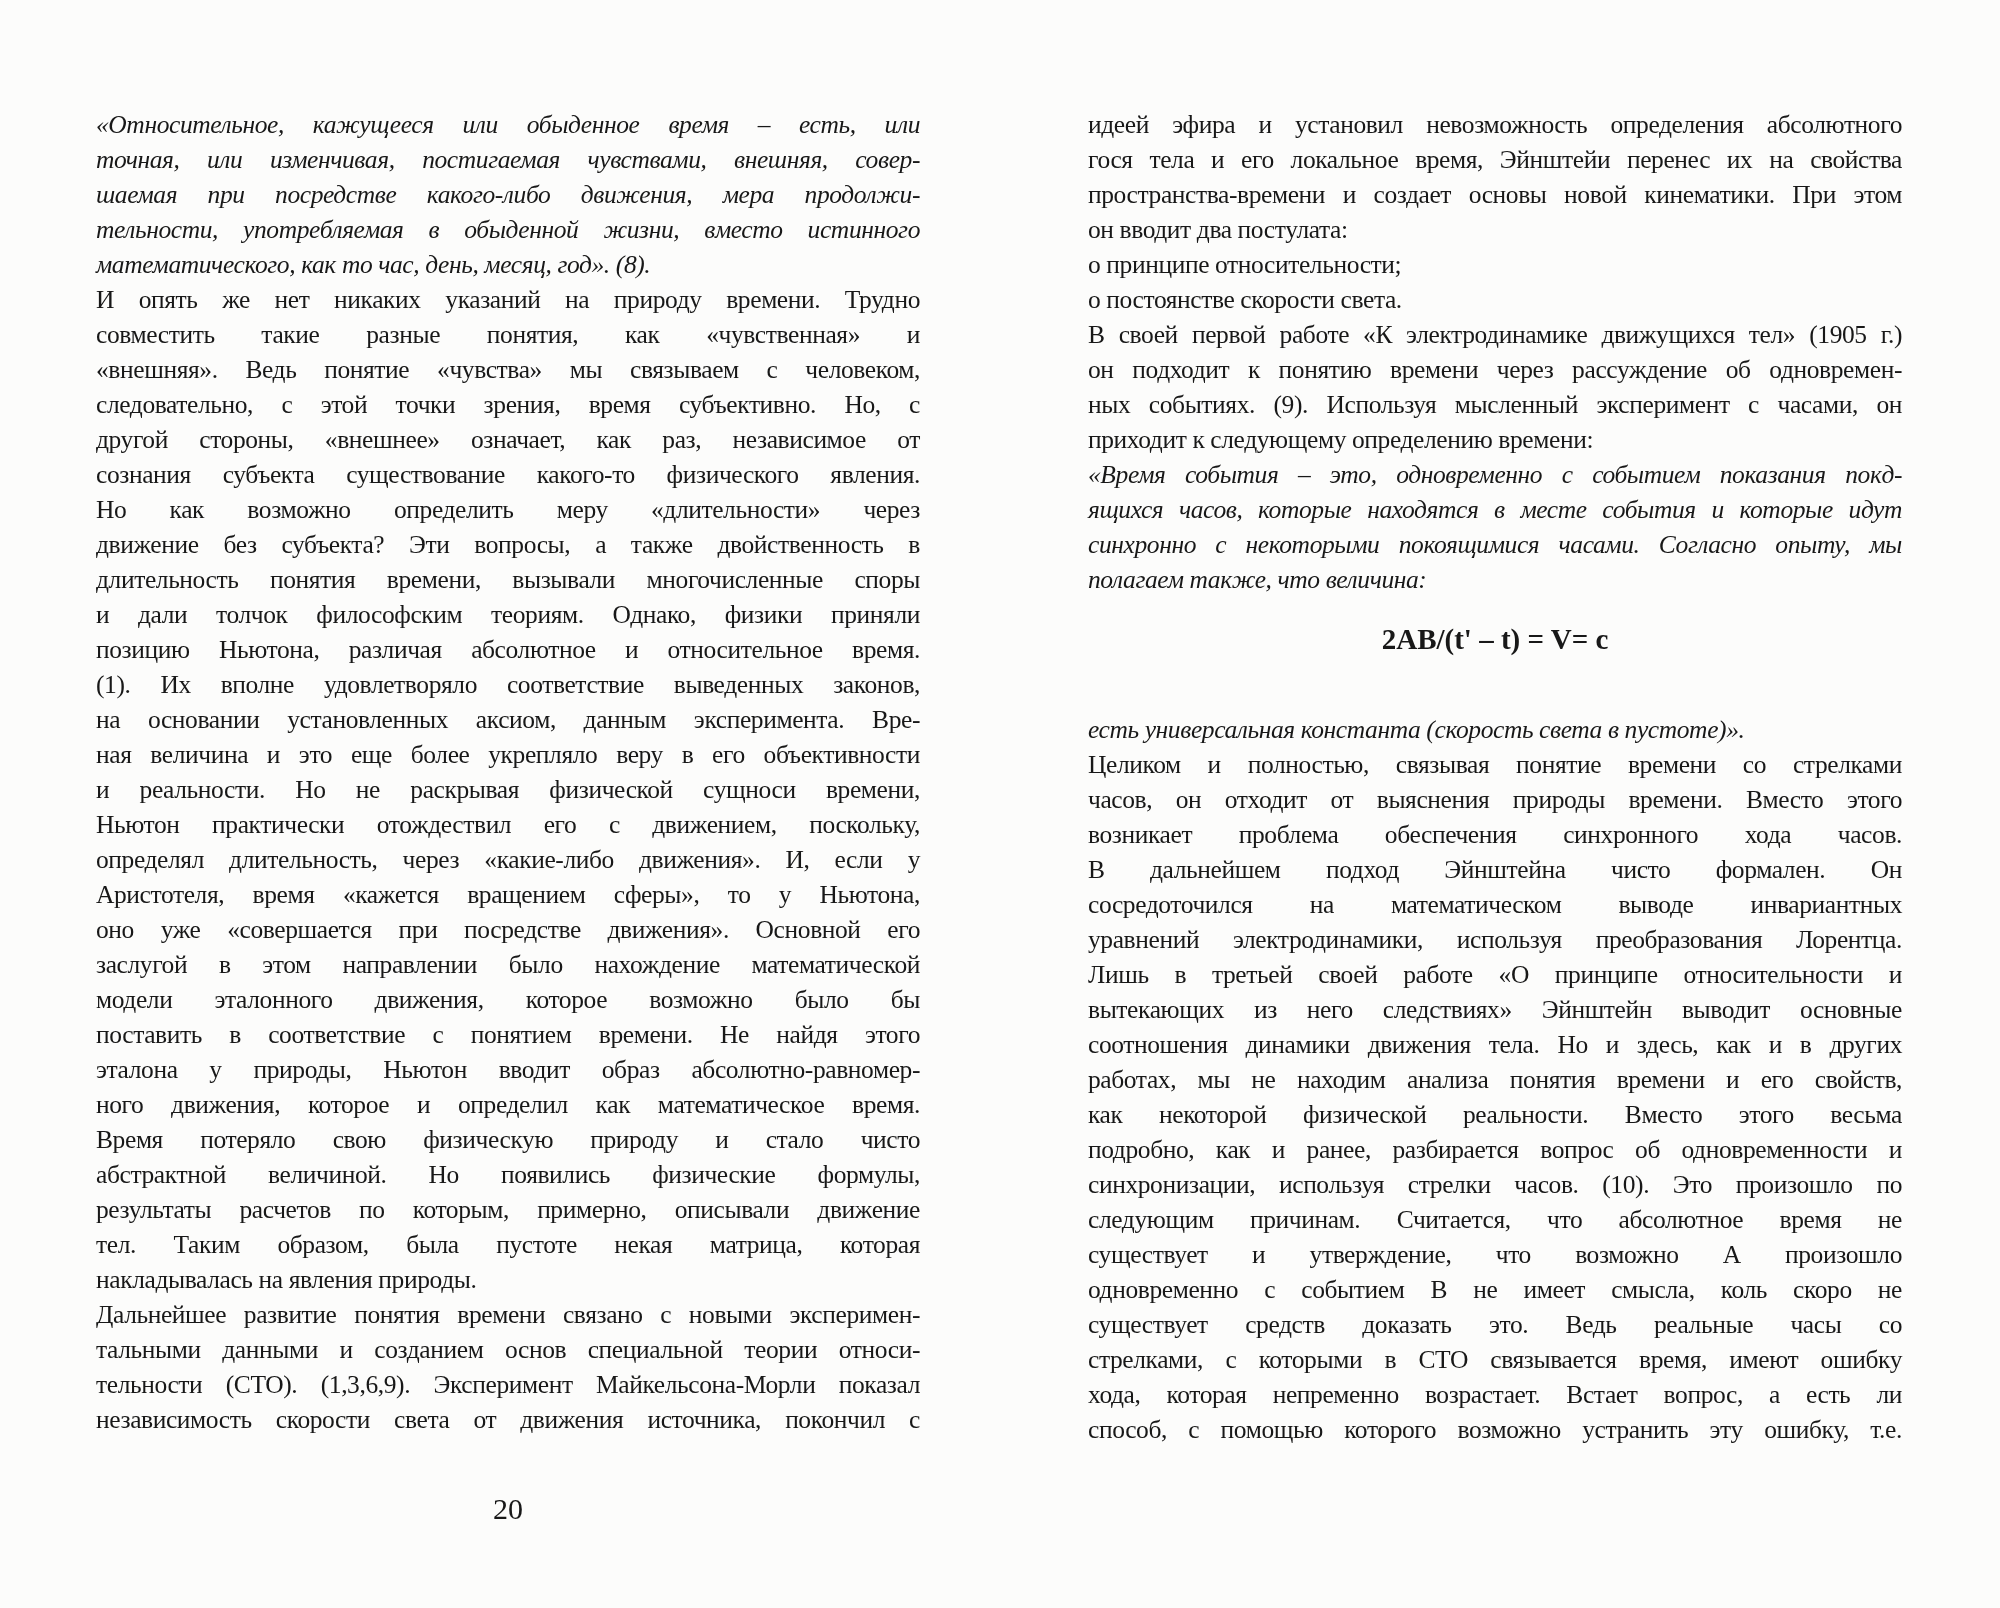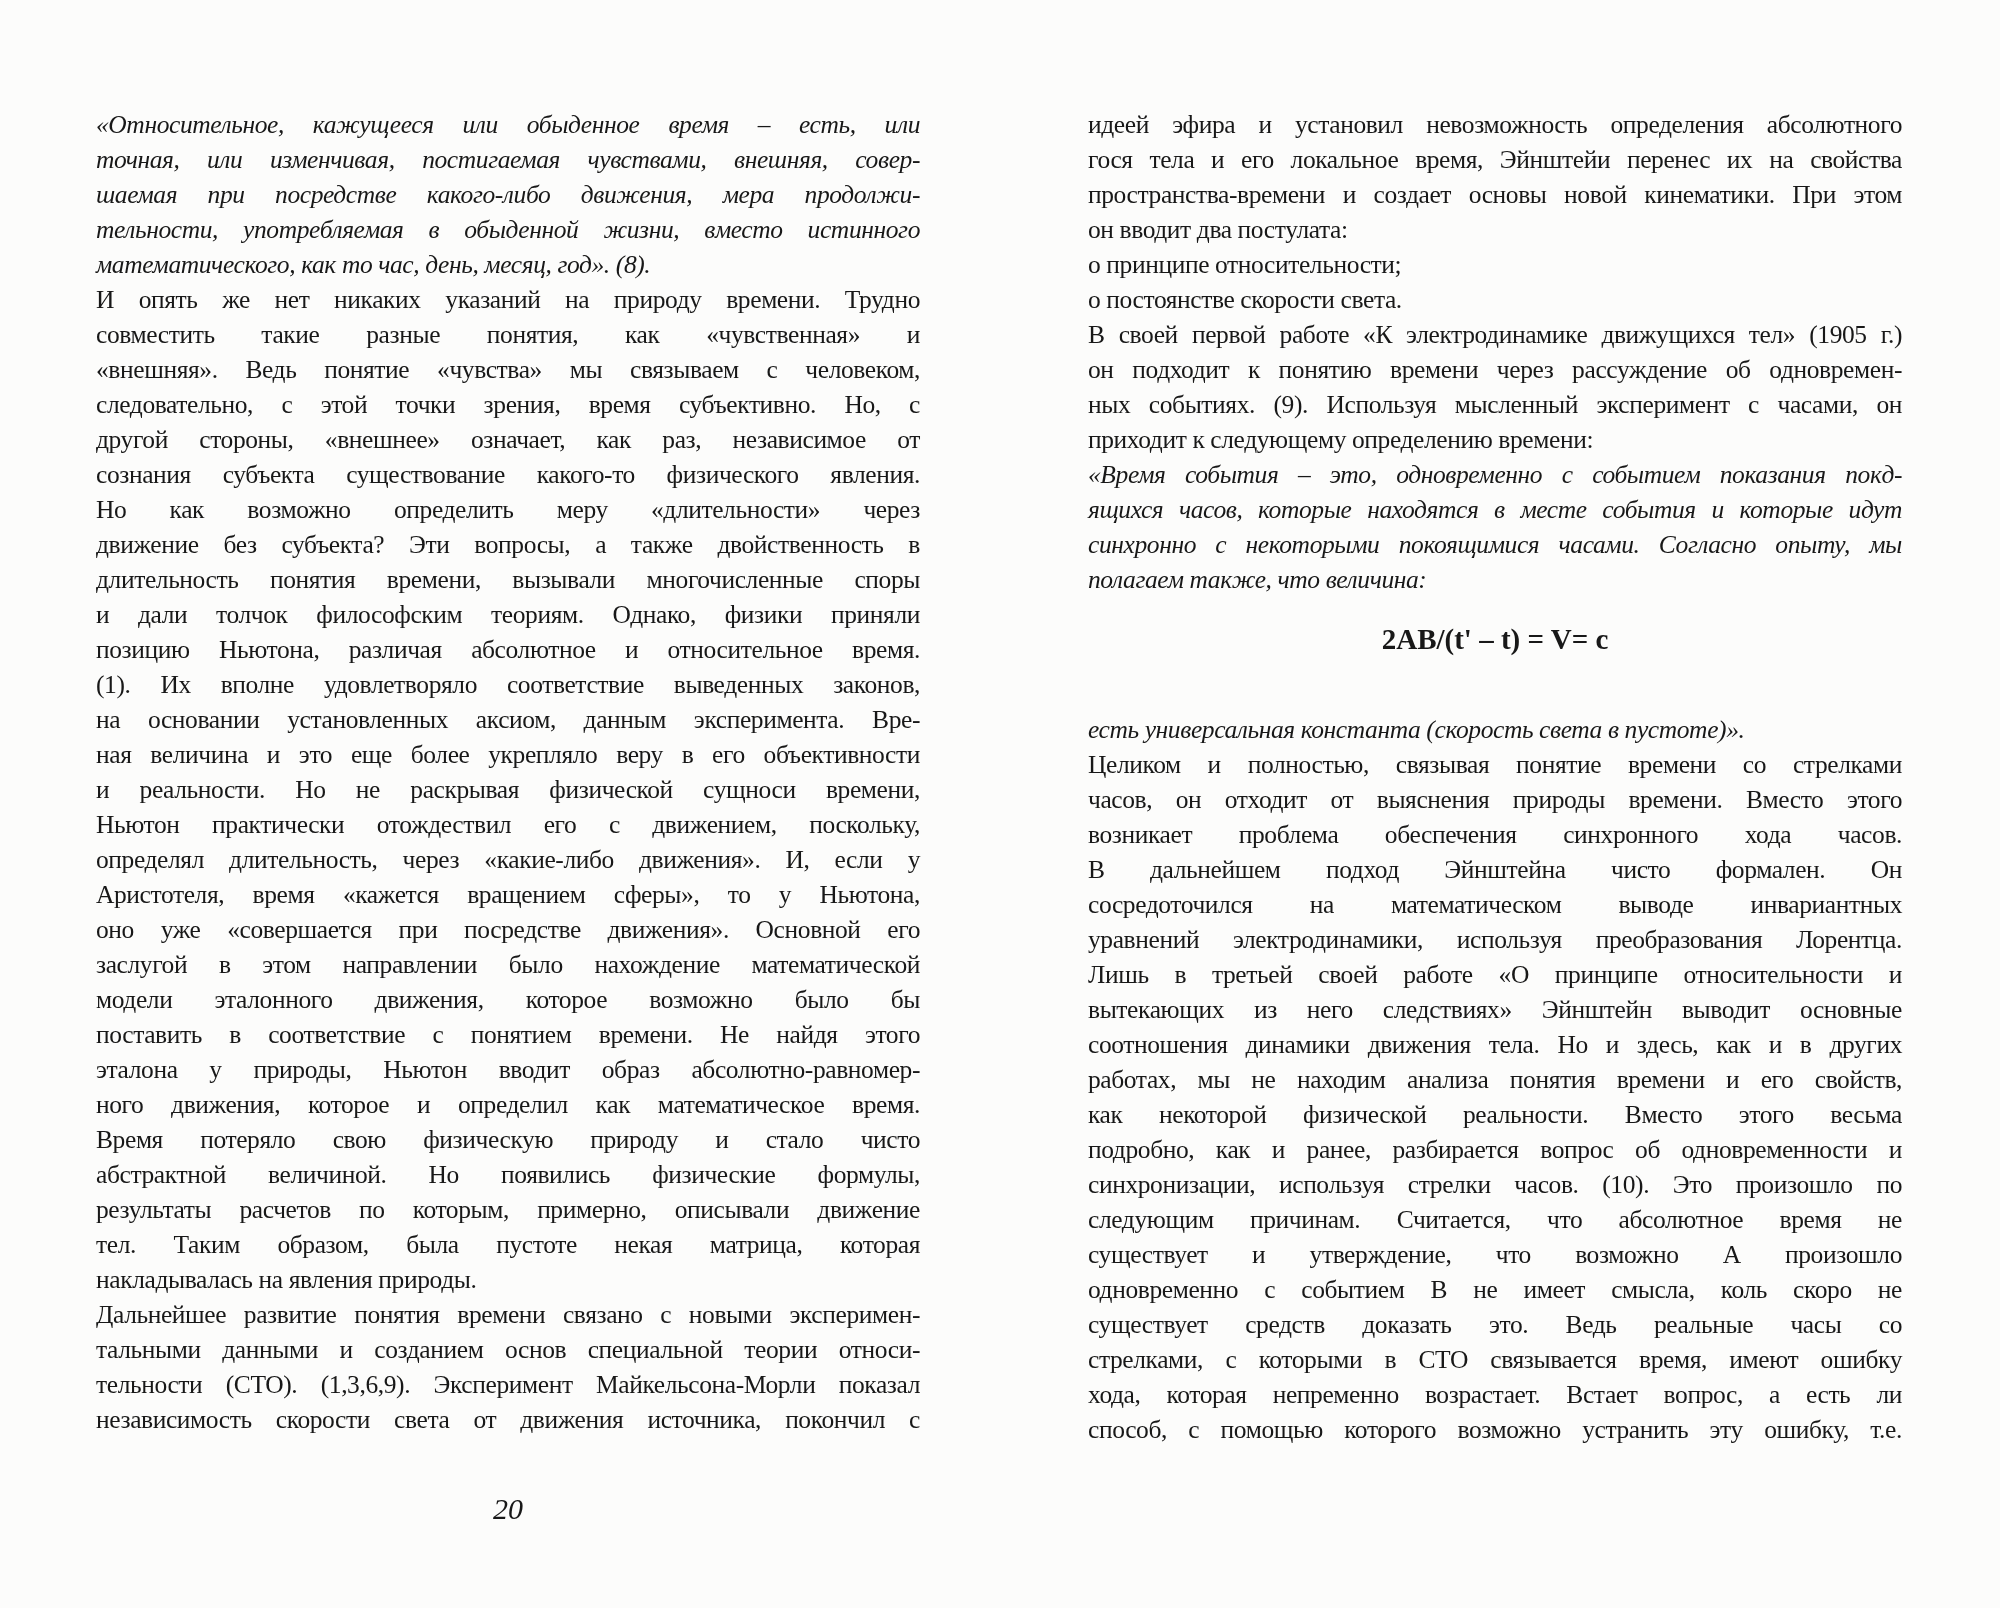--- a/index.html
+++ b/index.html
@@ -32,21 +32,21 @@
     letter-spacing: 0;
     margin: 25px 0 55px 0;
   }
   .page-number {
     position: absolute;
     width: 100%;
     text-align: center;
     font-size: 30px;
     line-height: 34px;
   }
-  .page.left  .page-number { top: 1385px; font-style: italic; }
+  .page.left  .page-number { top: 1385px; }
   .page.right .page-number { top: 1448px; }
 </style>
 </head>
 <body>
 
 <div>
 
   <section class="page left">
     <div class="text-block">
         <div class="line italic">«Относительное, кажущееся или обыденное время – есть, или</div>

